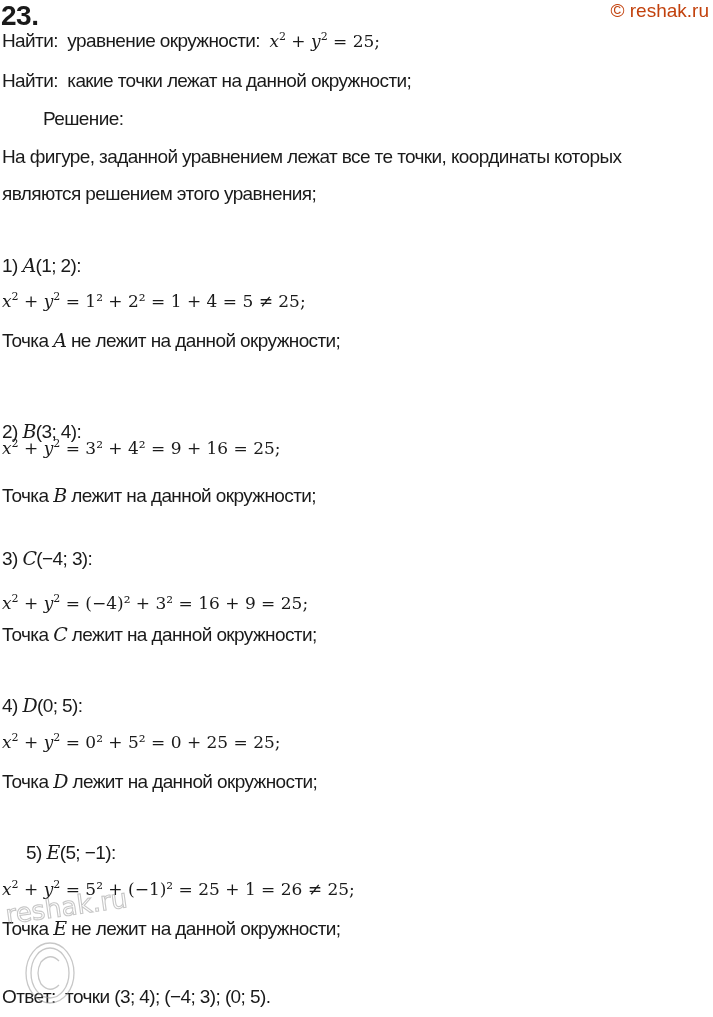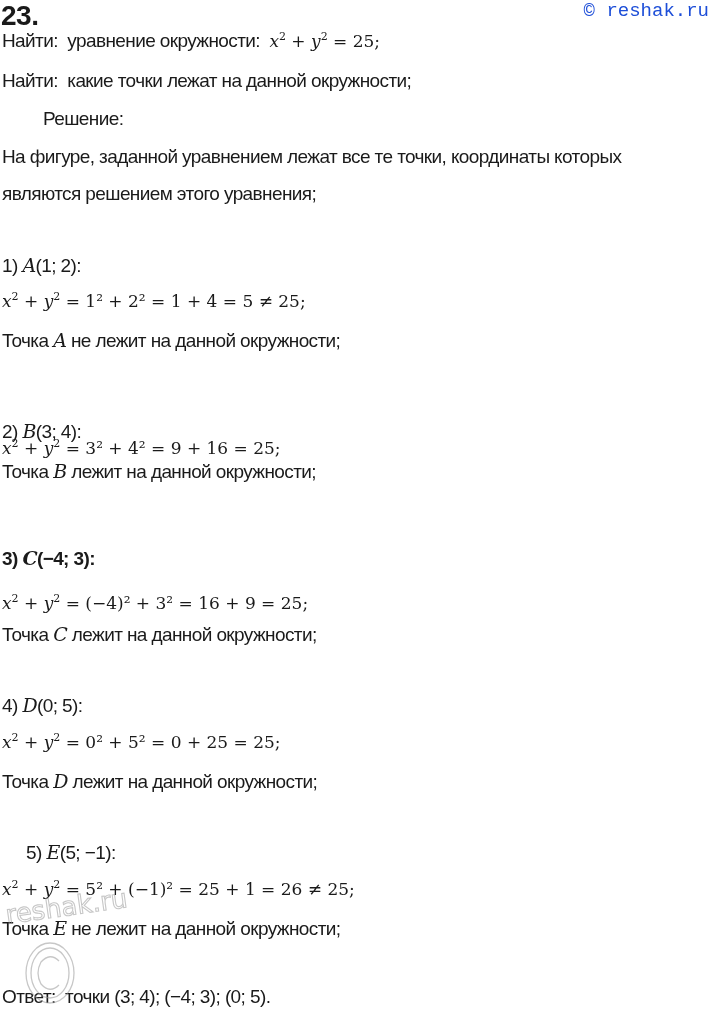--- a/index.html
+++ b/index.html
@@ -14,22 +14,22 @@
     font-size: 19px; letter-spacing: -0.6px;
     transform-origin: left center;
   }
   .num {
     position: absolute; left: 1px; top: 0px;
     font-family: "Liberation Sans", sans-serif;
     font-weight: bold; font-size: 28px; letter-spacing: -0.5px;
   }
   .brand {
     position: absolute; right: 4px; top: 0px;
-    font-family: Liberation Mono, monospace;
-    font-size: 19px; color: #1d4ed8;
+    font-family: Liberation Sans, sans-serif;
+    font-size: 19px; color: #c2410c;
   }
   .math {
     font-family: "DejaVu Serif", serif;
     font-size: 17px; letter-spacing: 0;
   }
   .math i, .var { font-style: italic; font-family: "DejaVu Serif", serif; }
   sup { font-size: 11px; vertical-align: 7px; line-height: 0; }
   .watermark {
     position: absolute; left: 5px; top: 888px; width: 150px; height: 130px;
     pointer-events: none; opacity: 0.55;
@@ -71,27 +71,27 @@
     <span>не лежит на данной окружности;</span>
   </div>
 
   <div class="line" style="top:420px;">
     <span>2)</span>
     <span class="var">B</span><span>(3; 4):</span>
   </div>
   <div class="line math" style="top:438px;">
     <i>x</i><sup>2</sup> + <i>y</i><sup>2</sup> <span>= 3² + 4² = 9 + 16 = 25;</span>
   </div>
-  <div class="line" style="top:460px;">
+  <div class="line" style="top:484px;">
     <span>Точка</span>
     <span class="var">B</span>
     <span>лежит на данной окружности;</span>
   </div>
 
-  <div class="line" style="top:547px;font-weight:bold;">
+  <div class="line" style="top:547px;">
     <span>3)</span>
     <span class="var">C</span><span>(−4; 3):</span>
   </div>
   <div class="line math" style="top:585px;margin-top:8px;">
     <i>x</i><sup>2</sup> + <i>y</i><sup>2</sup> <span>= (−4)² + 3² = 16 + 9 = 25;</span>
   </div>
   <div class="line" style="top:623px;">
     <span>Точка</span>
     <span class="var">C</span>
     <span>лежит на данной окружности;</span>

